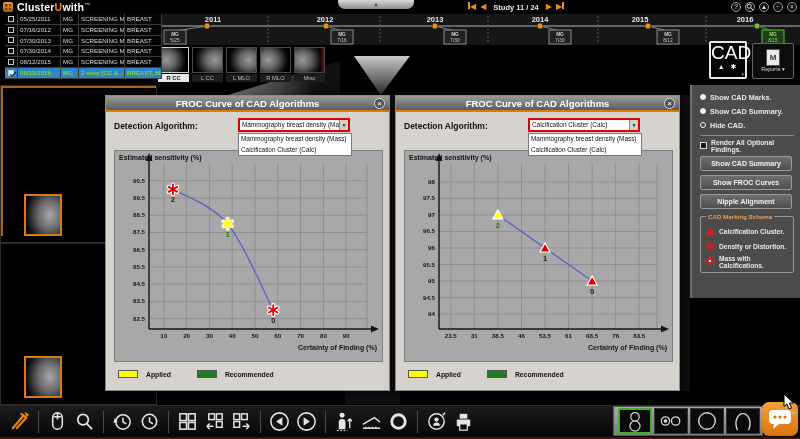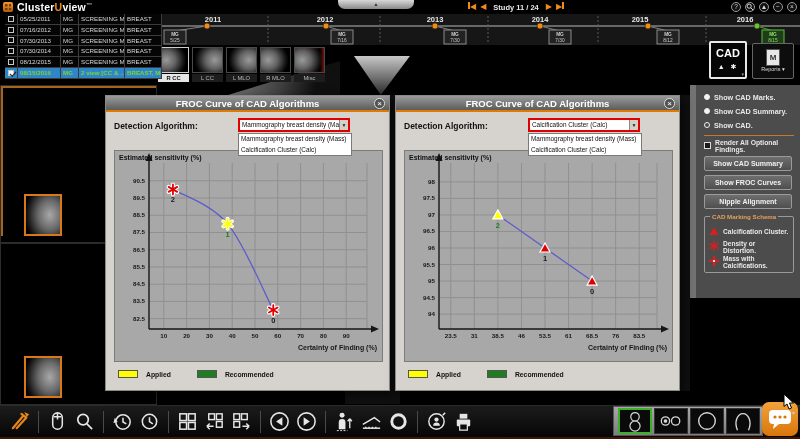--- a/index.html
+++ b/index.html
@@ -50,21 +50,21 @@
     radial-gradient(ellipse 70% 80% at 25% 50%, #9a9a9a 0%, #636363 45%, #161616 85%, #000 100%);}
   .thumb.alt .timg{background:radial-gradient(ellipse 70% 80% at 75% 50%, #9a9a9a 0%, #636363 45%, #161616 85%, #000 100%);}
   .thumb.misc .timg{box-shadow:inset -3px 0 3px -1px rgba(200,40,20,.55);}
   .thumb.selected .timg{border-color:#cfcfcf;}
   .tlabel{margin-top:1px;height:8px;background:#1d1d1d;color:#b8b8b8;font-size:5.8px;line-height:8px;text-align:center;}
   .thumb.selected .tlabel{background:#e6e6e6;color:#111;font-weight:bold;}
 
   
   .cadbtn{left:709px;top:41px;width:38px;height:38px;background:#050505;border:2px solid #e8e8e8;
     border-radius:2px;text-align:center;z-index:6;}
-  .cadbtn .cadtxt{color:#fff;font-size:11px;font-weight:bold;line-height:20px;}
+  .cadbtn .cadtxt{color:#fff;font-size:19px;font-weight:normal;line-height:20px;}
   .cadbtn .cadicons{color:#f2f2f2;font-size:7px;line-height:8px;letter-spacing:2px;}
   .cadbtn .dd{position:absolute;right:1px;bottom:0;color:#999;font-size:5px;}
   .repbtn{left:752px;top:43px;width:42px;height:36px;background:#0d0d0d;border:1px solid #666;
     border-radius:2px;text-align:center;z-index:6;padding-top:2px;}
   .repbtn .page{display:inline-block;width:14px;height:17px;background:#e8e8e8;border:1px solid #555;
     font-size:8px;font-weight:bold;color:#333;line-height:16px;}
   .repbtn .rlabel{font-size:5.5px;color:#ddd;line-height:7px;}
 
   
   .mainarea{left:0;top:85px;width:800px;height:320px;background:#000;z-index:1;}
@@ -78,21 +78,21 @@
   .frag-top{left:228px;top:56px;width:234px;height:39px;}
   .frag-top .f1{position:absolute;left:0;top:5px;width:112px;height:34px;
     background:linear-gradient(100deg,#787878 0%,#454545 45%,#101010 78%);
     clip-path:polygon(0 100%,100% 0,100% 100%);}
   .frag-top .f2{position:absolute;left:117px;top:0;width:112px;height:39px;
     background:linear-gradient(180deg,#c8c8c8,#2a2a2a);
     clip-path:polygon(8% 0,32% 100%,58% 0);}
   .sliver{background:#101010;}
 
   
-  .sidebar{left:690px;top:85px;width:110px;height:213px;background:#4c4c4c;border-left:6px solid #737373;
+  .sidebar{left:690px;top:85px;width:110px;height:213px;background:#4c4c4c;border-left:2px solid #737373;
     z-index:5;padding:5px 6px 0 8px;color:#e8e8e8;}
   .rrow{display:flex;align-items:center;gap:4px;height:14px;font-size:7.2px;font-weight:bold;}
   .dot{width:6px;height:6px;border:1px solid #f2f2f2;border-radius:50%;background:transparent;flex:0 0 auto;}
   .dot.filled{background:#f2f2f2;}
   .sbdivider{border-top:1px solid #c8782a;margin:3px 0 3px 0;}
   .cbrow{display:flex;align-items:center;gap:4px;height:13px;font-size:6.8px;font-weight:bold;}
   .sbx{width:7px;height:7px;border:1px solid #ddd;background:#1a1a1a;flex:0 0 auto;}
   .sbbtn{margin:4px 2px 0 0;height:15px;background:linear-gradient(#6e6e6e,#4f4f4f);border:1px solid #9a9a9a;
     border-radius:2px;color:#f0f0f0;font-size:7px;font-weight:bold;text-align:center;line-height:13px;}
   .schema{margin-top:7px;border:1px solid #9a9a9a;border-radius:2px;position:relative;padding:7px 3px 3px 4px;}
@@ -143,21 +143,21 @@
   .chatcaret{left:792px;top:409px;color:#ccc;font-size:6px;z-index:32;}
   .cursor{left:783px;top:393px;z-index:60;}
 </style>
 </head>
 <body>
 
 <div class="screen">
 
   <div class="abs topbar">
     <div class="abs menu-ic"></div>
-    <div class="abs logo"><span>Cluster</span><span class="accent">U</span><span>view</span><span class="tm">™</span></div>
+    <div class="abs logo"><span>Cluster</span><span class="accent">U</span><span>with</span><span class="tm">™</span></div>
     <div class="abs studynav">
       <span class="ar"><span class="bar"></span><span>◀</span></span>
       <span class="ar">◀</span>
       <span class="lbl">Study 11 / 24</span>
       <span class="ar">▶</span>
       <span class="ar"><span>▶</span><span class="bar"></span></span>
     </div>
     <div class="abs winicons" id="win-icons">
         <span class="winico">?</span>
         <span class="winico"><svg width="8" height="8" viewBox="0 0 10 10">
@@ -341,21 +341,21 @@
         <div class="rrow">
           <span class="dot filled"></span>
           <span>Show CAD Marks.</span>
         </div>
         <div class="rrow">
           <span class="dot filled"></span>
           <span>Show CAD Summary.</span>
         </div>
         <div class="rrow">
           <span class="dot"></span>
-          <span>Show CAD.</span>
+          <span>Hide CAD.</span>
         </div>
       </div>
     <div class="sbdivider"></div>
     <div class="cbrow">
       <span class="sbx"></span>
       <span>Render All Optional Findings.</span>
     </div>
     <div class="sbbtn">Show CAD Summary</div>
     <div class="sbbtn">Show FROC Curves</div>
     <div class="sbbtn">Nipple Alignment</div>

